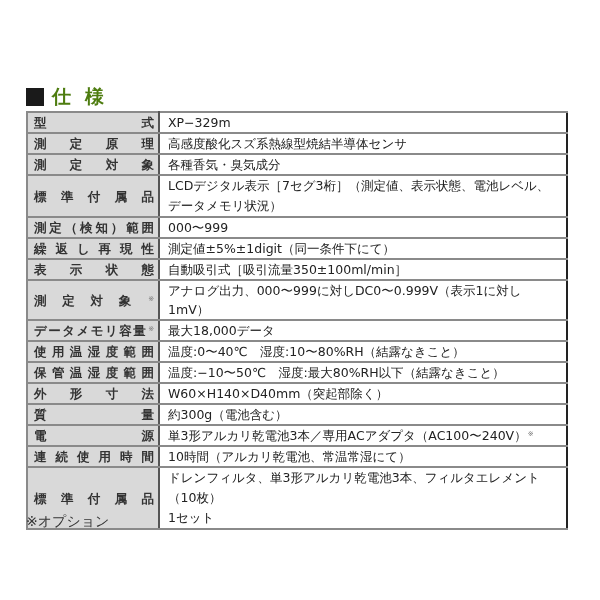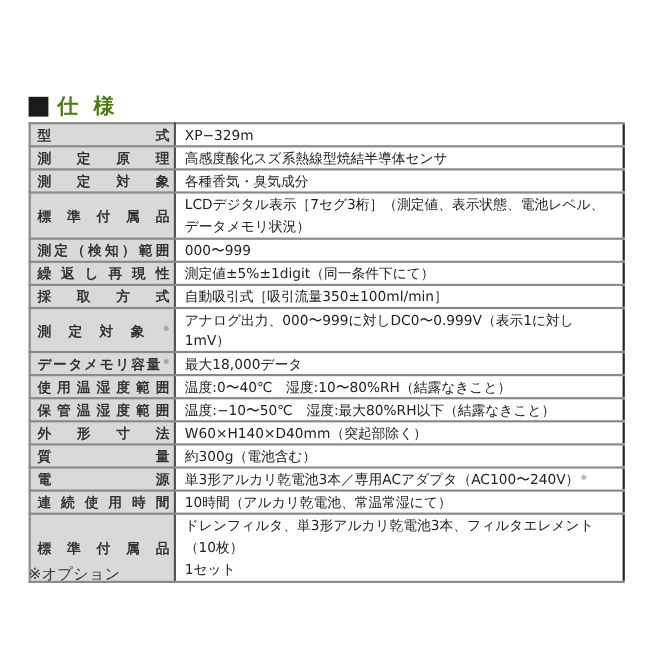--- a/index.html
+++ b/index.html
@@ -125,21 +125,21 @@
     </tr>
     <tr class="r1">
       <td class="label">測定（検知）範囲</td>
       <td class="value">000〜999</td>
     </tr>
     <tr class="r1">
       <td class="label">繰返し再現性</td>
       <td class="value">測定値±5%±1digit（同一条件下にて）</td>
     </tr>
     <tr class="r1">
-      <td class="label">採取方式</td>
+      <td class="label">表示状態</td>
       <td class="value">自動吸引式［吸引流量350±100ml/min］</td>
     </tr>
     <tr class="r1">
       <td class="label"><span>測定対象</span><sup class="note">※</sup></td>
       <td class="value">アナログ出力、000〜999に対しDC0〜0.999V（表示1に対し1mV）</td>
     </tr>
     <tr class="r1">
       <td class="label"><span>データメモリ容量</span><sup class="note">※</sup></td>
       <td class="value">最大18,000データ</td>
     </tr>

